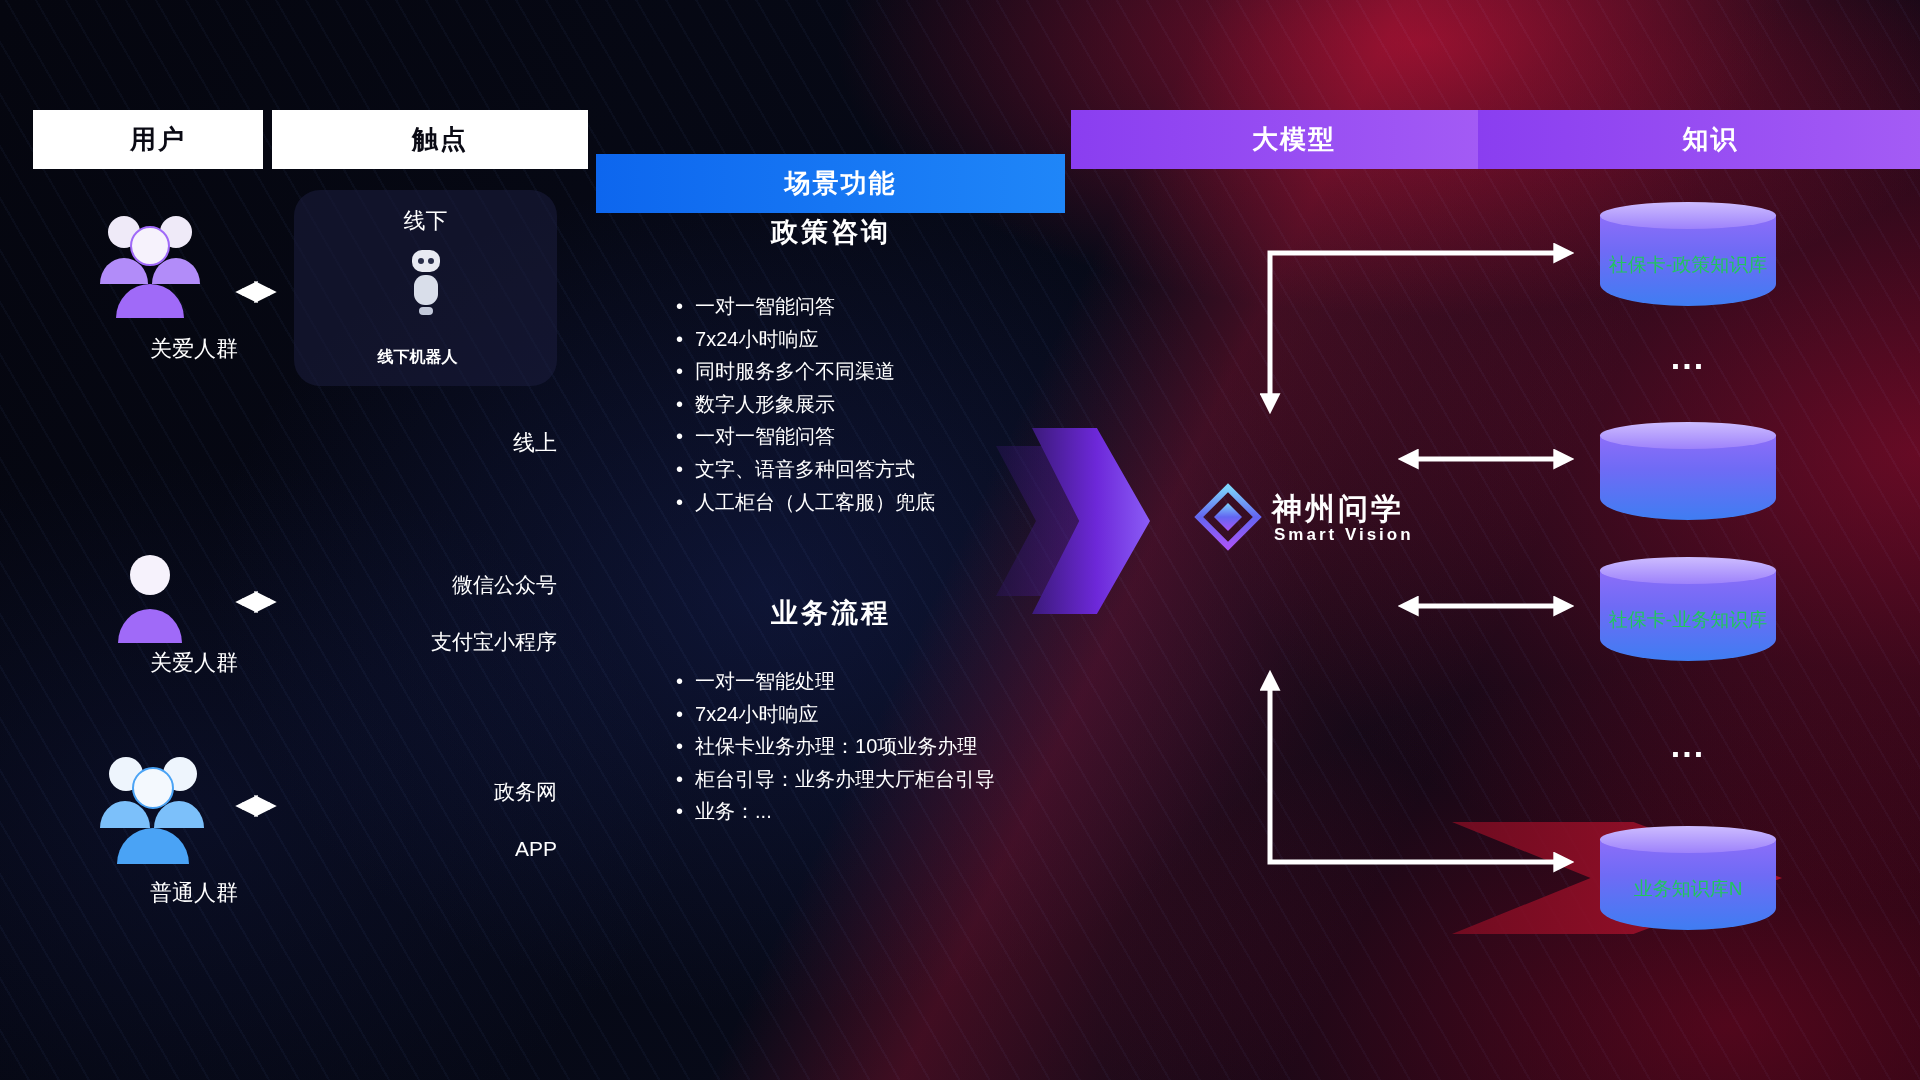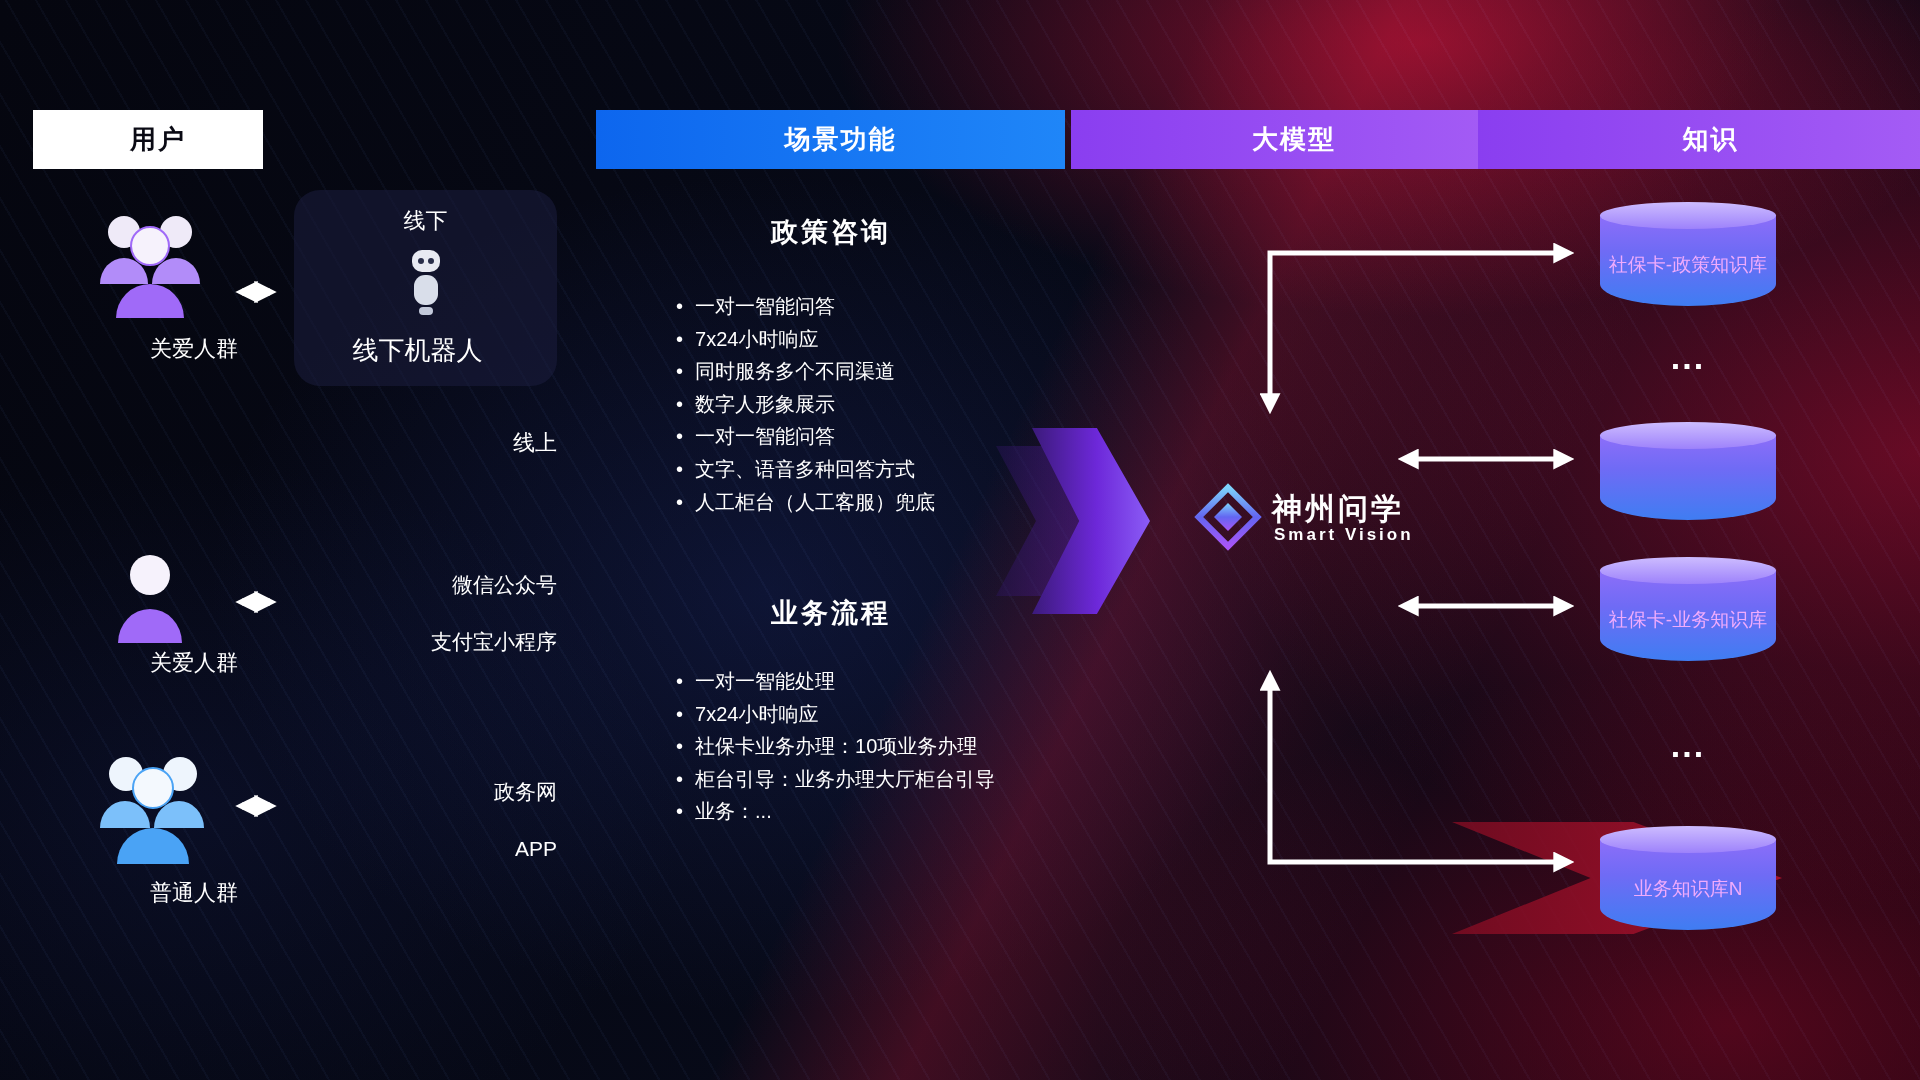--- a/index.html
+++ b/index.html
@@ -35,33 +35,33 @@
     opacity: 0.85; z-index: 1;
   }
 
   
   .hdr {
     position: absolute; top: 110px; height: 59px; z-index: 3;
     display: flex; align-items: center; justify-content: center;
     font-size: 26px; font-weight: bold; letter-spacing: 2px; padding-left: 20px;
   }
   .hdr-white { background: #ffffff; color: #0a0a14; }
-  .hdr-blue   { background: linear-gradient(90deg, #0d66ee, #1f86f8); color: #fff; }
+  .hdr-blue   { background: linear-gradient(90deg, #0d66ee, #1f86f8); color: #fff; margin-top: 44px; }
   .hdr-purple { background: linear-gradient(90deg, #8a3ef0, #a45cf5); color: #fff; }
 
   
   .ulabel { position: absolute; width: 176px; left: 62px; text-align: right; font-size: 22px; z-index: 3; }
 
   
   .panel {
     position: absolute; left: 294px; top: 190px; width: 263px; height: 196px;
     background: rgba(28,30,62,0.55); border-radius: 26px; z-index: 3;
   }
   .panel-title { position: absolute; top: 16px; left: 0; right: 0; text-align: center; font-size: 22px; }
-  .panel-sub   { position: absolute; bottom: 18px; left: 0; right: 16px; text-align: center; font-size: 26px; }
+  .panel-sub   { position: absolute; bottom: 18px; left: 0; right: 16px; text-align: center; font-size: 16px; font-weight: bold; }
   .robot { position: absolute; left: 50%; top: 58px; transform: translateX(-50%); width: 44px; height: 70px; }
   .ch-label { position: absolute; left: 294px; width: 263px; text-align: right; font-size: 21px; z-index: 3; }
   .ch-big { font-size: 22px; }
 
   
   .sc-title {
     position: absolute; left: 596px; width: 470px; text-align: center;
     font-size: 27px; font-weight: bold; letter-spacing: 3px; z-index: 3;
   }
   .bullets {
@@ -96,38 +96,39 @@
     border-radius: 0 0 88px 88px / 0 0 22px 22px;
   }
   .db-top {
     position: absolute; left: 0; right: 0; top: 0; height: 27px;
     background: linear-gradient(180deg, #cdbcff, #9d82fb);
     border-radius: 50%; z-index: 1;
   }
   .db-label {
     position: absolute; left: 8px; right: 8px; top: 27px; bottom: 6px; z-index: 2;
     display: flex; align-items: center; justify-content: center; text-align: center;
-    font-size: 19px; line-height: 25px; color: #f0abfc;
+    font-size: 19px; line-height: 25px; color: #22c55e;
   }
   .dots { position: absolute; left: 1600px; width: 176px; text-align: center; font-size: 34px; font-weight: bold; letter-spacing: 2px; z-index: 3; }
 
   
   .overlay { position: absolute; inset: 0; z-index: 4; pointer-events: none; }
   .conn  { stroke: #fff; stroke-width: 5; fill: none; }
   .thick { stroke: #fff; stroke-width: 7; fill: none; }
 </style>
 </head>
 <body>
 
 <div class="stage">
   <div class="bg"></div>
   <div class="streaks"></div>
   <div class="red-chevron"></div>
 
   <div class="hdr hdr-white" style="left:33px;width:230px">用户</div>
+  <div class="hdr hdr-white" style="left:272px;width:316px">触点</div>
   <div class="hdr hdr-blue" style="left:596px;width:469px">场景功能</div>
   <div class="hdr hdr-purple" style="left:1071px;width:426px">大模型</div>
   <div class="hdr hdr-purple" style="left:1478px;width:445px">知识</div>
 
   <svg class="abs" style="left:86px;top:208px;width:128px;height:112px;z-index:3" viewBox="0 0 128 112">
     <circle cx="38" cy="24" r="16" fill="#efeaf8"></circle>
     <circle cx="90" cy="24" r="16" fill="#efeaf8"></circle>
     <path d="M14 76 a24 26 0 0 1 48 0 z" fill="#b28cf9"></path>
     <path d="M66 76 a24 26 0 0 1 48 0 z" fill="#b28cf9"></path>
     <circle cx="64" cy="38" r="19" fill="#f6f2fc" stroke="#a06af8" stroke-width="2"></circle>

